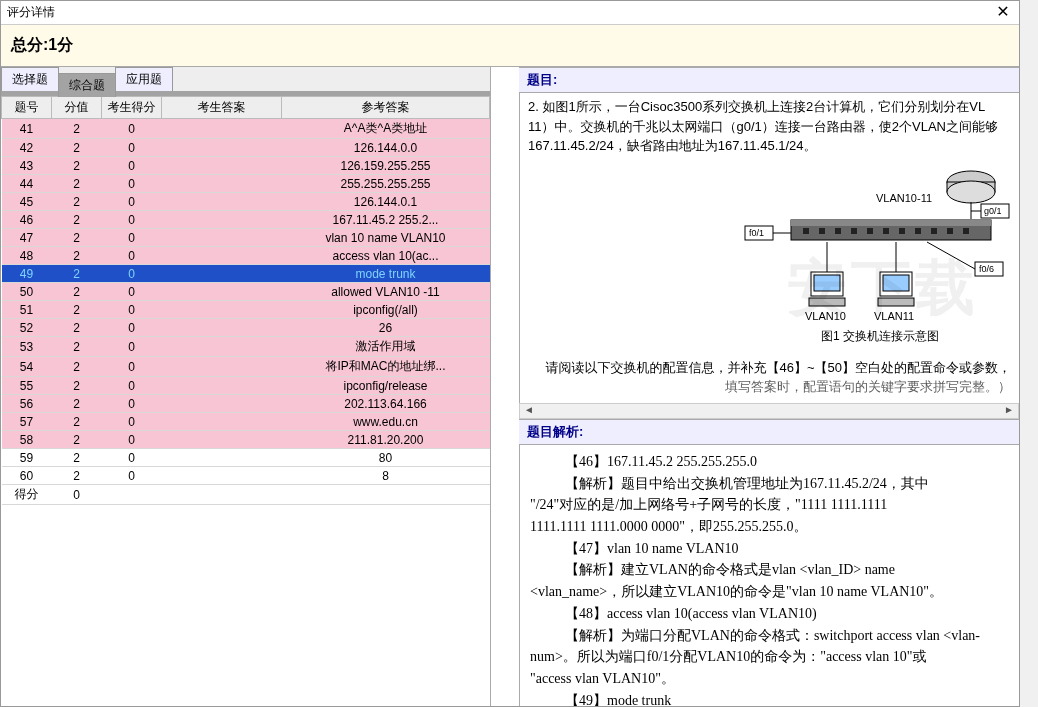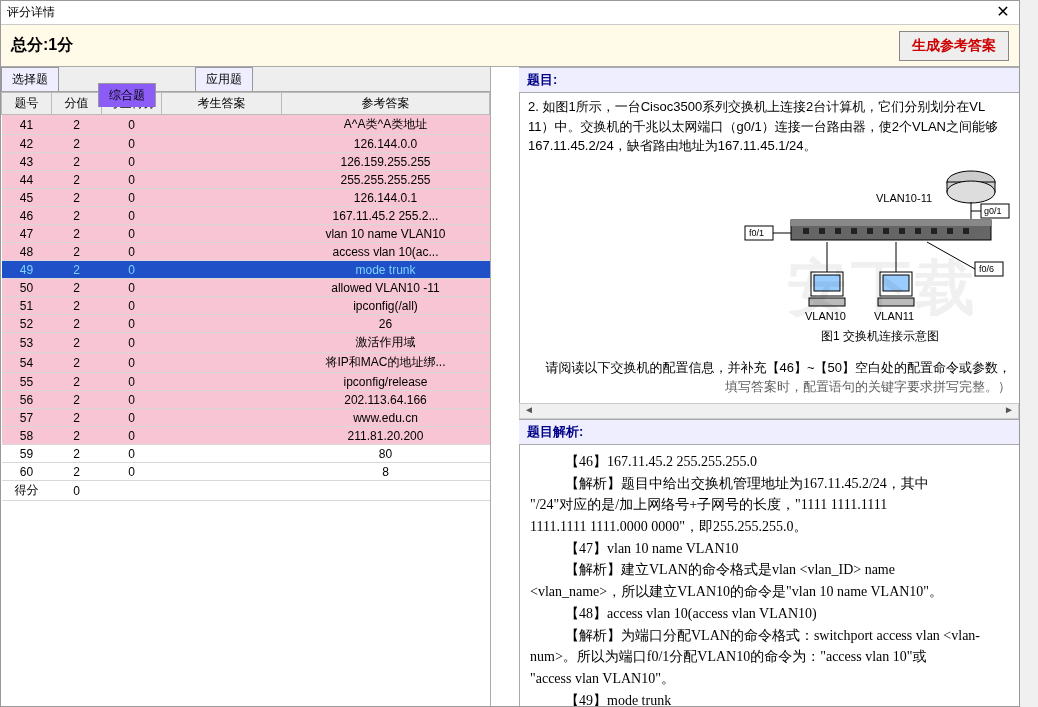--- a/index.html
+++ b/index.html
@@ -6,23 +6,23 @@
 body { font-family: "Microsoft YaHei", SimSun, Arial, sans-serif; font-size: 12px; background: #f0f0f0; }
 .window { width: 1020px; height: 707px; background: #fff; border: 1px solid #999; display: flex; flex-direction: column; position: relative; }
 .titlebar { height: 24px; background: #fff; border-bottom: 1px solid #ccc; display: flex; align-items: center; padding: 0 6px; }
 .titlebar-text { flex: 1; font-size: 12px; }
 .close-btn { width: 20px; height: 20px; text-align: center; font-size: 16px; line-height: 18px; cursor: pointer; }
 .toolbar { height: 42px; background: #fffbe8; border-bottom: 1px solid #aaa; display: flex; align-items: center; padding: 0 10px; }
 .toolbar-title { font-size: 16px; font-weight: bold; flex: 1; }
 .gen-btn { background: #eee; border: 1px solid #888; padding: 5px 12px; font-size: 14px; color: #c00; font-weight: bold; cursor: pointer; }
 .content { flex: 1; display: flex; overflow: hidden; }
 .left-panel { width: 490px; border-right: 1px solid #aaa; display: flex; flex-direction: column; background: #fff; }
-.tabs { display: flex; border-bottom: 1px solid #a3a3a3; background: #eee; gap: 40px; }
+.tabs { display: flex; border-bottom: 5px solid #a3a3a3; background: #eee; }
 .tab { padding: 3px 10px; border: 1px solid #999; border-bottom: none; background: #eef; margin-right: -1px; cursor: pointer; font-size: 12px; }
-.tab.active { background: #8b5cf6; position: relative; top: 16px; }
+.tab.active { background: #a3a3a3; position: relative; top: 6px; }
 .table-wrap { flex: 1; overflow: auto; }
 table { width: 100%; border-collapse: collapse; font-size: 12px; }
 th { background: #eee; border: 1px solid #bbb; padding: 2px 4px; font-weight: normal; }
 td { border-bottom: 1px solid #d8d8d8; padding: 1px 4px; text-align: center; height: 18px; }
 tr.pink td { background: #f7c5d4; }
 tr.sel td { background: #2050c8; color: #7dd3fc; }
 tr.white td { background: #fff; }
 tr.score td { background: #fff; }
 .col-num { width: 50px; }
 .col-val { width: 50px; }
@@ -43,21 +43,20 @@
 </head>
 <body>
 
 <div class="window">
   <div class="titlebar">
     <span class="titlebar-text">评分详情</span>
     <span class="close-btn">✕</span>
   </div>
   <div class="toolbar">
     <span class="toolbar-title">总分:1分</span>
-    <button class="gen-btn">生成参考答案</button>
   </div>
   <div class="content">
 
     <div class="left-panel">
       <div class="tabs">
         <div class="tab">选择题</div>
         <div class="tab active">综合题</div>
         <div class="tab">应用题</div>
       </div>
       <div class="table-wrap">

